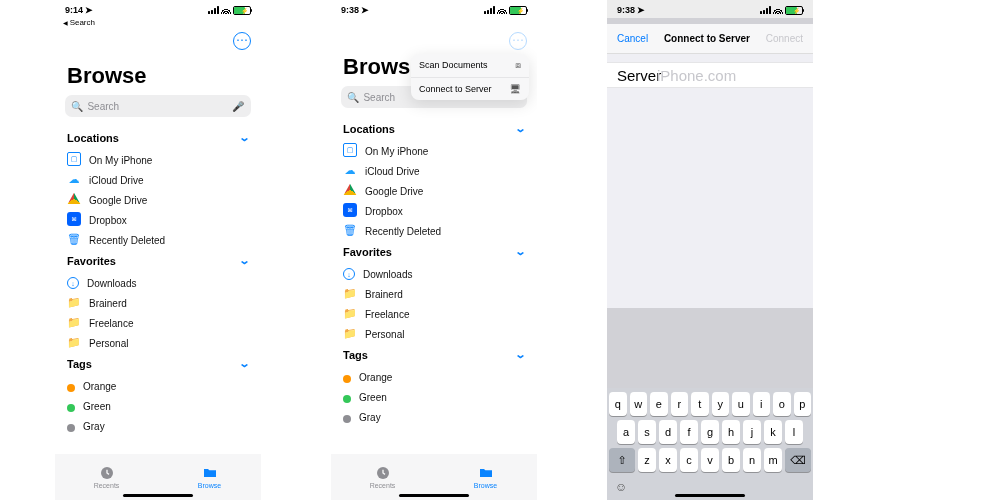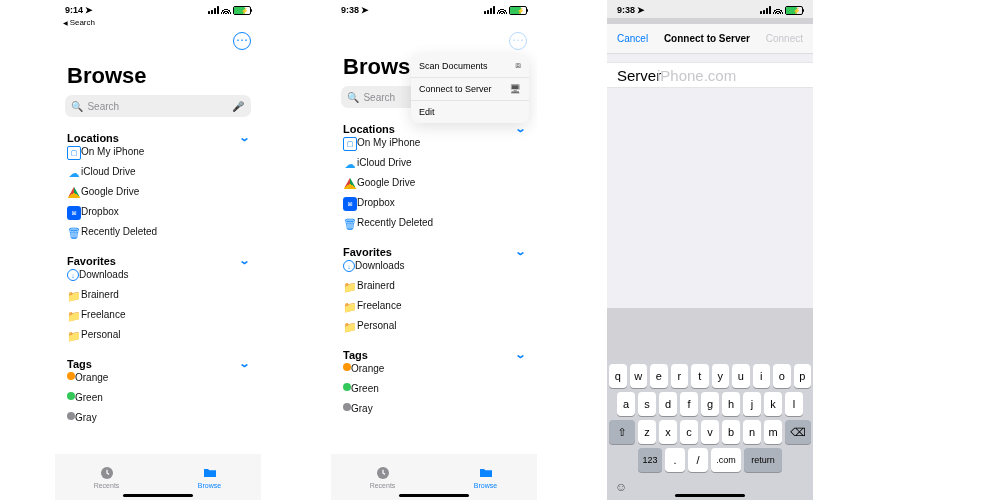--- a/index.html
+++ b/index.html
@@ -35,41 +35,41 @@
 
   .search { margin: 0 10px 6px; background:#eeeeef; border-radius:7px; height:22px; display:flex; align-items:center; padding:0 6px; color:#8e8e93; font-size:10px; gap:4px; }
   .search .mag { font-size:10px; }
   .search .mic { margin-left:auto; }
 
   .section { padding: 4px 12px 0; }
   .sec-head { display:flex; justify-content:space-between; align-items:center; padding: 4px 0 2px; }
   .sec-head span { font-weight:600; font-size:11px; }
   .chev { color:#0a84ff; font-size:9px; transform: scaleX(1.3); }
 
-  .row { display:flex; align-items:flex-start; height:20px; font-size:10px; color:#111; }
+  .row { display:flex; align-items:flex-end; gap:8px; height:20px; font-size:10px; color:#111; }
   .row .ico { width:14px; height:14px; display:flex; align-items:center; justify-content:center; font-size:11px; border-radius:3px; }
   .ico.phone-ico{ color:#0a84ff; border:1px solid #0a84ff; border-radius:2px; font-size:7px; }
   .ico.cloud{ color:#1ea0ff; }
   .ico.gdrive{ background: conic-gradient(#0f9d58 0 120deg,#f4b400 120deg 240deg,#db4437 240deg 360deg); clip-path: polygon(50% 5%, 95% 85%, 5% 85%); }
   .ico.dropbox{ background:#0061ff; color:#fff; font-size:8px; }
   .ico.trash{ color:#0a84ff; }
   .ico.dl{ color:#0a84ff; border:1px solid #0a84ff; border-radius:50%; width:12px; height:12px; font-size:7px; }
   .ico.folder{ color:#0a84ff; }
   .dot{ width:8px; height:8px; border-radius:50%; display:inline-block; }
 
   
   .tabbar{ position:absolute; bottom:0; left:0; right:0; height:46px; background:#f6f6f7; display:flex; }
   .tabbar .tab{ flex:1; display:flex; flex-direction:column; align-items:center; justify-content:center; font-size:7px; gap:1px; color:#8e8e93; }
   .tabbar .tab.active{ color:#0a84ff; }
   .tabbar svg{ width:16px; height:16px; }
   .homebar{ position:absolute; bottom:3px; left:50%; transform:translateX(-50%); width:70px; height:3px; background:#000; border-radius:3px; }
 
   
   .ctx { position:absolute; top:54px; right:8px; width:118px; background:#f7f7f8; border-radius:8px; box-shadow:0 4px 16px rgba(0,0,0,0.12); overflow:hidden; font-size:9px; }
-  .ctx .crow{ display:flex; justify-content:space-between; align-items:center; padding:6px 8px; border-bottom:1px solid #e5e5e7; }
+  .ctx .crow{ display:flex; justify-content:space-between; align-items:flex-start; padding:6px 8px; border-bottom:1px solid #e5e5e7; }
   .ctx .crow:last-child{ border-bottom:0; }
   .ctx .cico{ font-size:9px; color:#555; }
 
   
   .navbar { height:30px; background:#f7f7f8; display:flex; align-items:center; justify-content:space-between; padding:0 10px; font-size:10px; border-bottom:1px solid #ddd; }
   .navbar .nc { font-weight:600; font-size:10px; }
   .navbar .cancel{ color:#007aff; }
   .navbar .connect{ color:#c7c7cc; }
 
   .formrow{ background:#fff; height:26px; display:flex; align-items:center; padding:0 10px; font-size:15px; border-bottom:1px solid #e5e5e7; border-top:1px solid #e5e5e7; margin-top:8px; }
@@ -239,23 +239,20 @@
 
   <div class="ctx">
     <div class="crow">
         <span>Scan Documents</span>
         <span class="cico">⧈</span>
       </div>
     <div class="crow">
         <span>Connect to Server</span>
         <span class="cico">🖥</span>
       </div>
-    <div class="crow">
-        <span>Edit</span>
-      </div>
   </div>
 
   <div class="section">
     <div class="sec-head">
         <span>Locations</span>
         <span class="chev">⌄</span>
       </div>
     <div class="row">
         <span class="ico phone-ico">▢</span>
         <span>On My iPhone</span>
@@ -400,23 +397,16 @@
       <div class="key">x</div>
       <div class="key">c</div>
       <div class="key">v</div>
       <div class="key">b</div>
       <div class="key">n</div>
       <div class="key">m</div>
       <div class="key mod wide">
           <span>⌫</span>
         </div>
     </div>
-    <div class="krow r4">
-      <div class="key num">123</div>
-      <div class="key dot">.</div>
-      <div class="key dot">/</div>
-      <div class="key com">.com</div>
-      <div class="key ret">return</div>
-    </div>
     <div class="emoji">☺</div>
   </div>
   <div class="homebar"></div>
 </div>
 
 </body></html>

